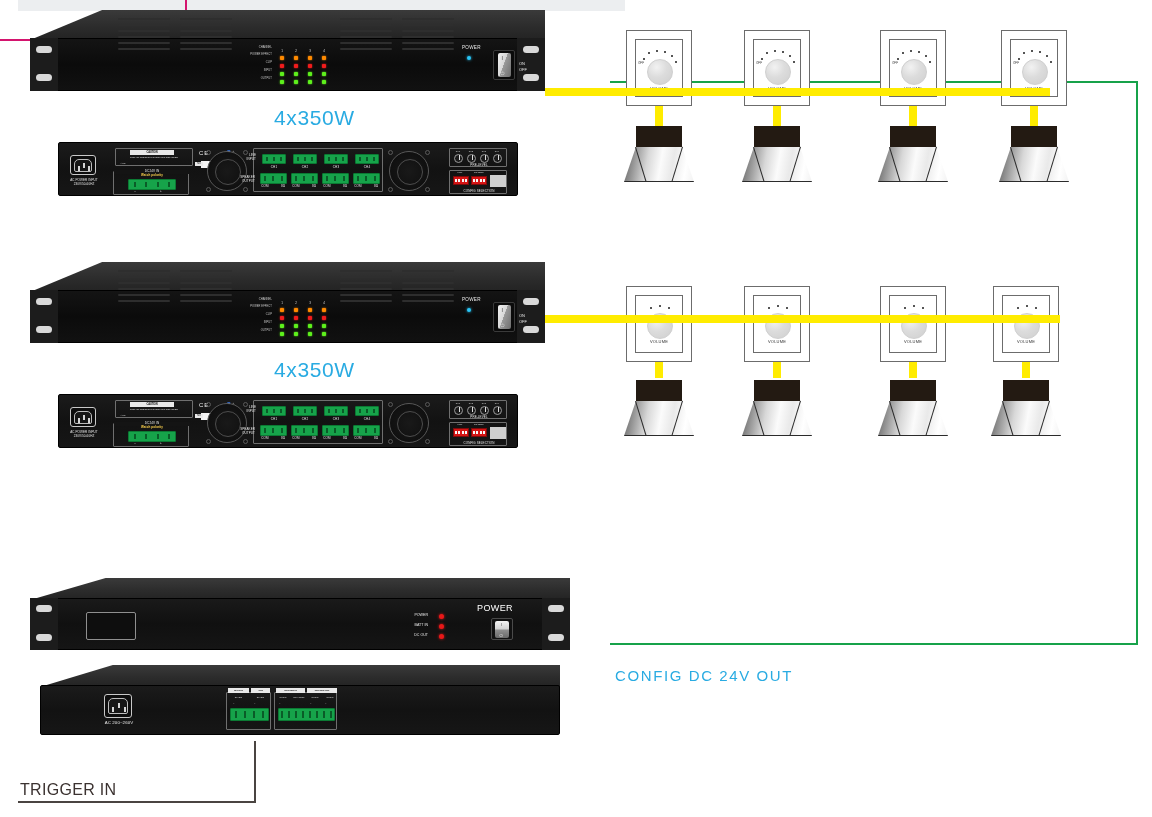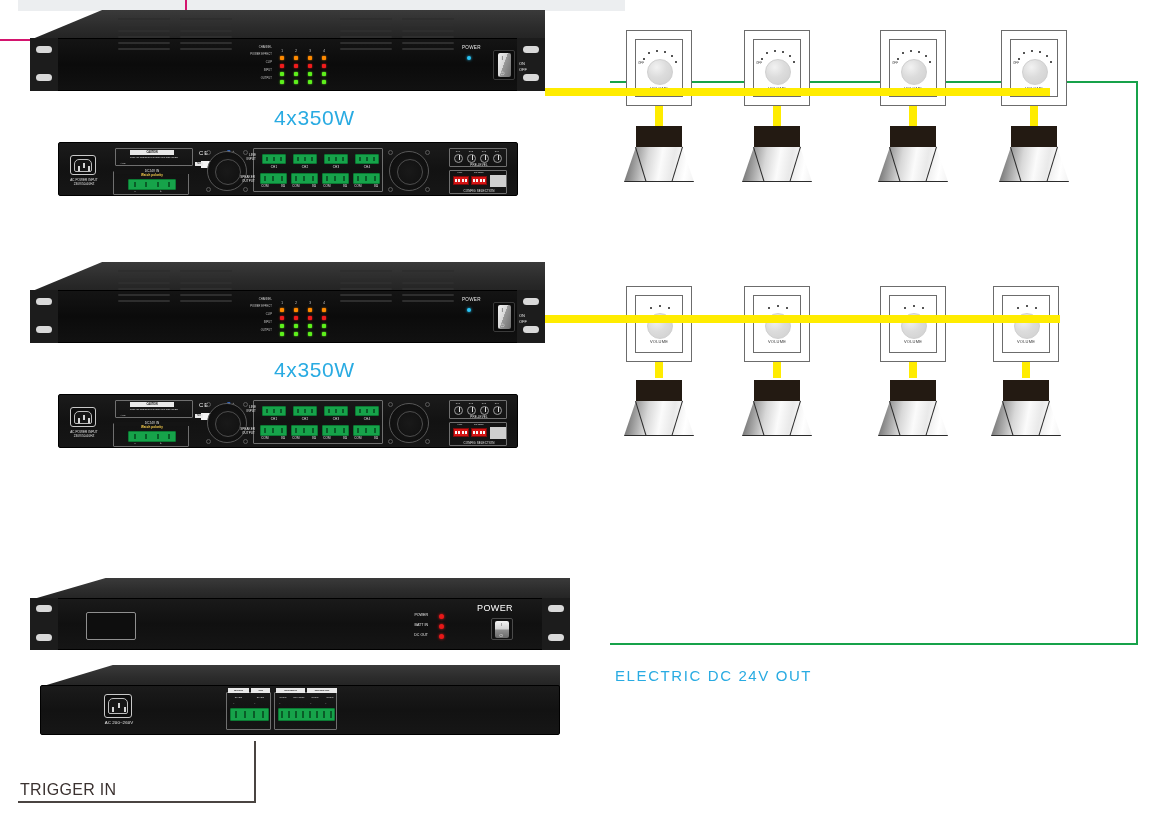--- a/index.html
+++ b/index.html
@@ -869,15 +869,15 @@
             <div class="gslot"></div>
         </div>
       </div>
     </div>
   </div>
 
   <div class="wire w-gray" style="left:254px; top:741px; width:2px; height:62px;"></div>
   <div class="wire w-gray" style="left:18px; top:801px; width:238px; height:2px;"></div>
   <div class="lbl-trigger-in" style="left:20px; top:781px;">TRIGGER IN</div>
 
-  <div class="lbl-dc24" style="left:615px; top:667px;">ELECTRIC  DC  24V  OUT</div>
+  <div class="lbl-dc24" style="left:615px; top:667px;">CONFIG  DC  24V  OUT</div>
 
 </div>
 
 </body></html>

